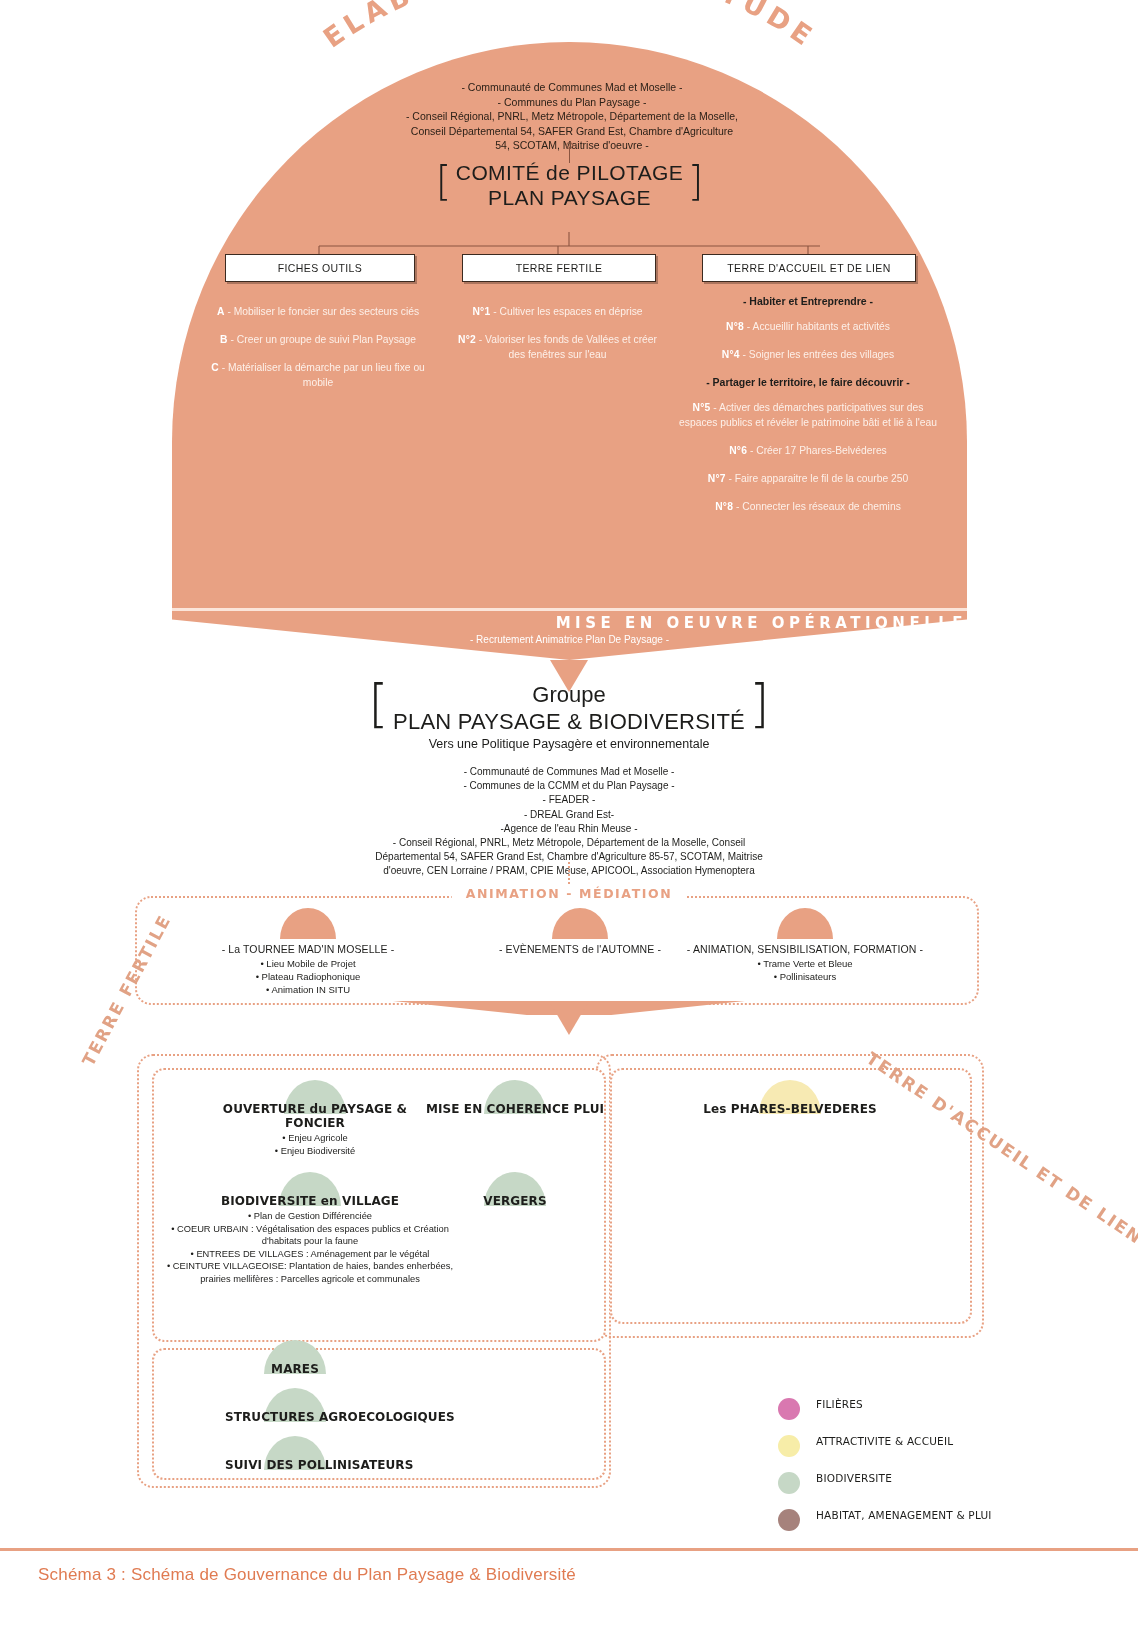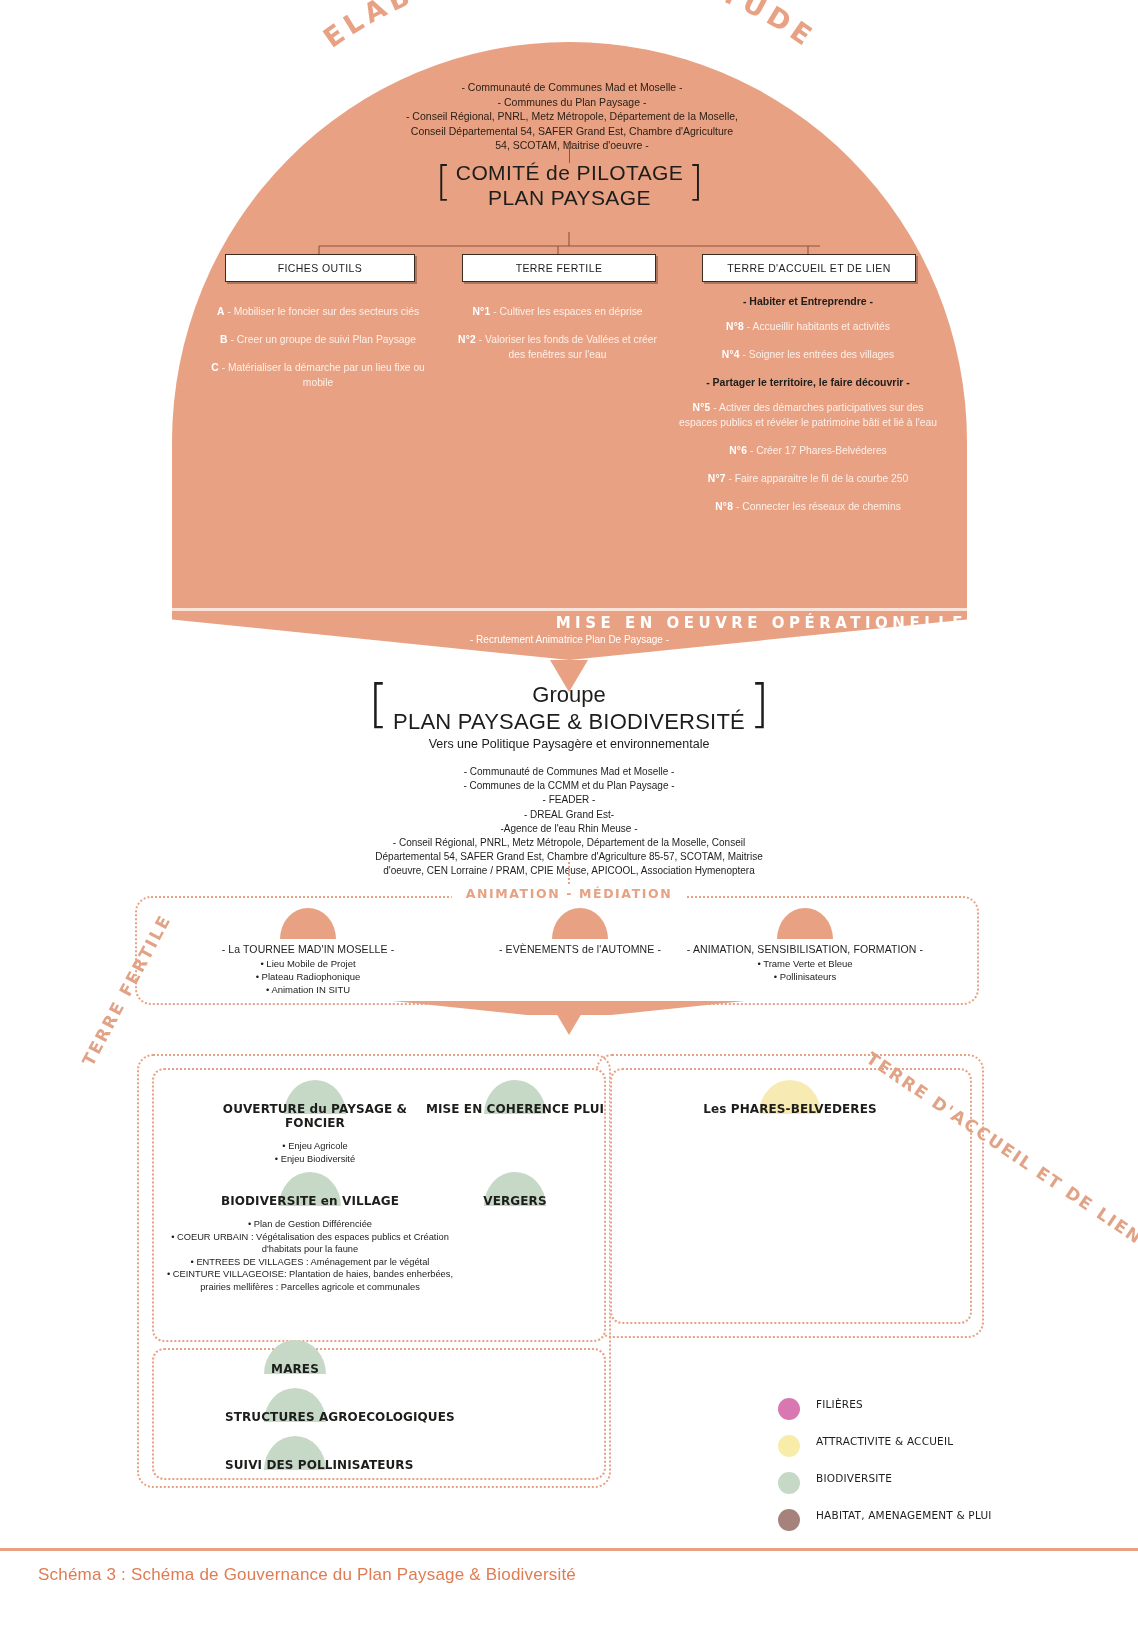--- a/index.html
+++ b/index.html
@@ -189,21 +189,21 @@
 
   .node{position:absolute;text-align:center;}
   .node .cap{
     width:62px;height:34px;margin:0 auto;border-radius:31px 31px 0 0 / 34px 34px 0 0;
   }
   .node .ttl{
     font-family:"DejaVu Sans",sans-serif;font-weight:bold;color:#1d1d1b;
     font-size:12px;letter-spacing:.1px;margin-top:-12px;position:relative;white-space:nowrap;
   }
   .node .ttl.two{white-space:normal;}
-  .node .bl{font-size:9.3px;color:#1d1d1b;line-height:12.6px;margin-top:10px;}
+  .node .bl{font-size:9.3px;color:#1d1d1b;line-height:12.6px;margin-top:2px;}
 
   
   #legend{position:absolute;left:778px;top:1398px;width:300px;}
   .lrow{display:flex;align-items:flex-start;margin-bottom:15px;}
   .lrow .sw{width:22px;height:22px;border-radius:50%;margin-right:16px;flex:0 0 auto;}
   .lrow .lt{
     font-family:"DejaVu Sans",sans-serif;font-size:10.5px;color:#1d1d1b;letter-spacing:.2px;
   }
 
   

